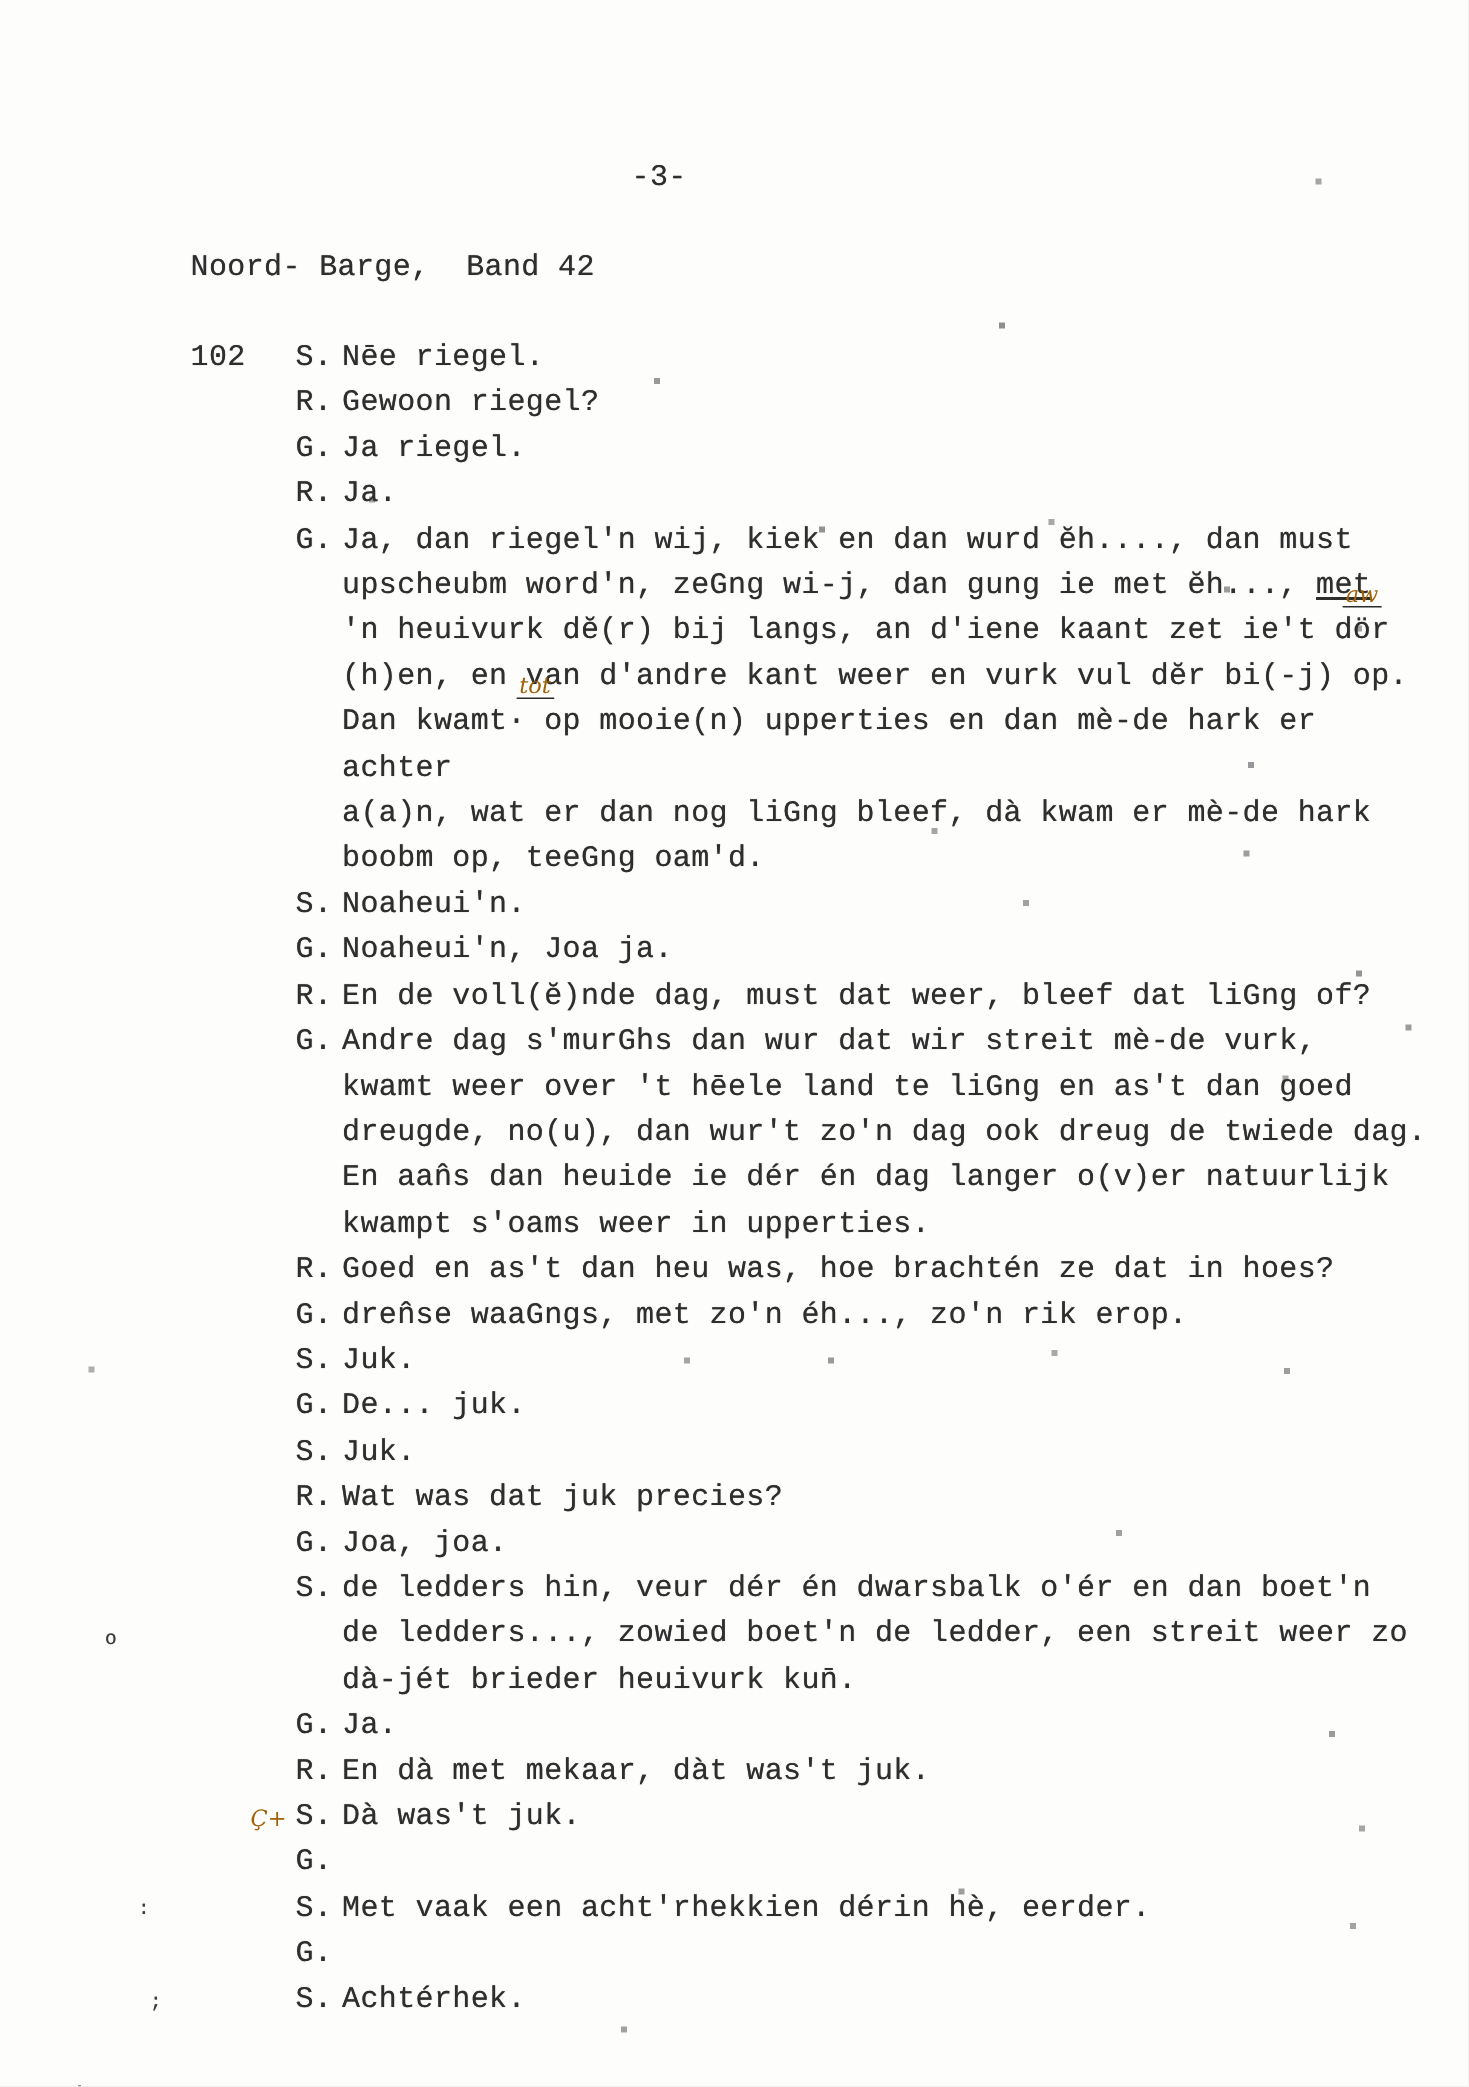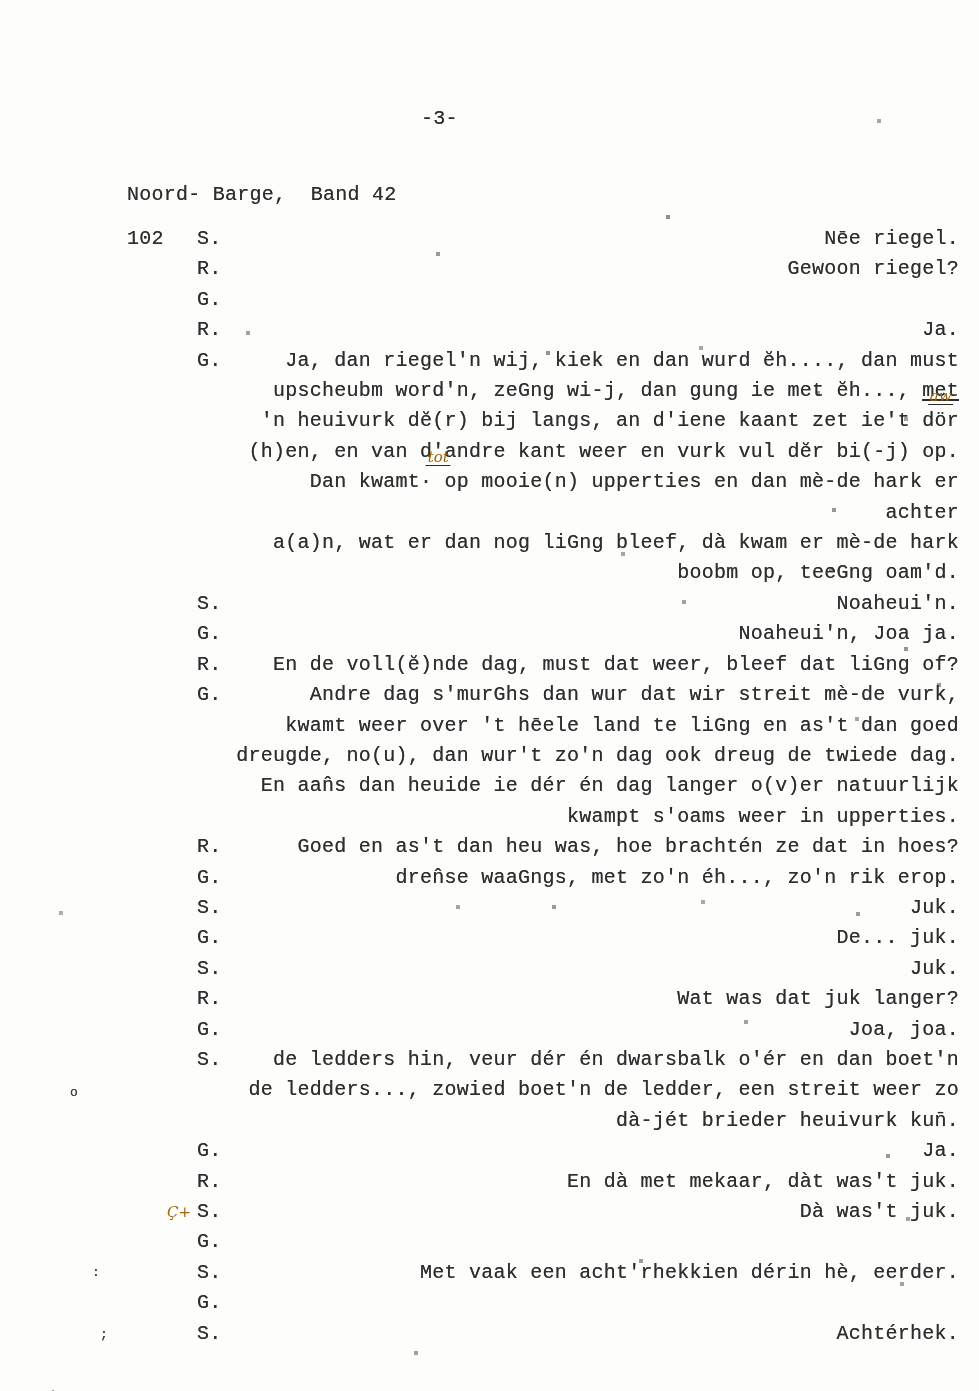--- a/index.html
+++ b/index.html
@@ -9,28 +9,28 @@
     margin:0 auto;
     background:#fdfdfc;
     overflow:hidden;
     font-family:"Liberation Mono","DejaVu Sans Mono",monospace;
     font-size:20px;
     letter-spacing:0.25px;
     color:#2e2e2e;
     text-shadow:0 0 0.5px rgba(30,30,30,0.7);
   }
   .pagenum{position:absolute;top:104px;left:421px;line-height:30px;}
-  .header{position:absolute;top:180px;left:127px;line-height:30px;white-space:pre;}
+  .header{position:absolute;top:164px;left:127px;line-height:30px;white-space:pre;}
   .dialogue{position:absolute;top:224px;left:127px;width:832px;}
   .turn{display:flex;align-items:flex-start;}
   .col{white-space:pre-wrap;}
   .num{width:70px;flex:0 0 70px;box-sizing:border-box;text-align:left;}
   .num .margin-note{display:block;text-align:right;padding-right:6px;}
   .spk{width:31px;flex:0 0 31px;}
-  .txt{flex:1 1 auto;text-align:right;}
+  .txt{flex:1 1 auto;}
   .line,.num,.spk{line-height:30.4px;}
   .seg{display:inline;}
   .u{text-decoration:underline;text-underline-offset:3px;}
   .ann-host{position:relative;display:inline-block;}
   .ann{
     position:absolute;left:50%;top:-17px;transform:translateX(-50%);
     border-bottom:1.5px solid #2a2a2a;padding:0 2px;
     line-height:15px;
   }
   .hand{
@@ -70,20 +70,21 @@
         <div class="col txt"><div class="line">Nēe riegel.</div></div>
       </div>
       <div class="turn">
         <div class="col num"></div>
         <div class="col spk">R.</div>
         <div class="col txt"><div class="line">Gewoon riegel?</div></div>
       </div>
       <div class="turn">
         <div class="col num"></div>
         <div class="col spk">G.</div>
+        <div class="col txt"><div class="line">Ja riegel.</div></div>
       </div>
       <div class="turn">
         <div class="col num"></div>
         <div class="col spk">R.</div>
         <div class="col txt"><div class="line">Ja.</div></div>
       </div>
       <div class="turn">
         <div class="col num"></div>
         <div class="col spk">G.</div>
         <div class="col txt"><div class="line">Ja, dan riegel'n wij, kiek en dan wurd ĕh...., dan must</div><div class="line"><span class="seg">upscheubm word'n, zeGng wi-j, dan gung ie met ĕh..., </span><span class="seg u">met</span></div><div class="line"><span class="seg">'n heuivurk dĕ(r) bij langs, an d'iene kaant zet ie't </span><span class="seg ann-host">dör<span class="ann hand">aw</span></span></div><div class="line">(h)en, en van d'andre kant weer en vurk vul dĕr bi(-j) op.</div><div class="line"><span class="seg">Dan kwam</span><span class="seg ann-host">t· op<span class="ann hand">tot</span></span><span class="seg"> mooie(n) upperties en dan mè-de hark er achter</span></div><div class="line">a(a)n, wat er dan nog liGng bleef, dà kwam er mè-de hark</div><div class="line">boobm op, teeGng oam'd.</div></div>
@@ -129,21 +130,21 @@
         <div class="col txt"><div class="line">De... juk.</div></div>
       </div>
       <div class="turn">
         <div class="col num"></div>
         <div class="col spk">S.</div>
         <div class="col txt"><div class="line">Juk.</div></div>
       </div>
       <div class="turn">
         <div class="col num"></div>
         <div class="col spk">R.</div>
-        <div class="col txt"><div class="line">Wat was dat juk langer?</div></div>
+        <div class="col txt"><div class="line">Wat was dat juk precies?</div></div>
       </div>
       <div class="turn">
         <div class="col num"></div>
         <div class="col spk">G.</div>
         <div class="col txt"><div class="line">Joa, joa.</div></div>
       </div>
       <div class="turn">
         <div class="col num"></div>
         <div class="col spk">S.</div>
         <div class="col txt"><div class="line">de ledders hin, veur dér én dwarsbalk o'ér en dan boet'n</div><div class="line">de ledders..., zowied boet'n de ledder, een streit weer zo</div><div class="line">dà-jét brieder heuivurk kun̄.</div></div>

